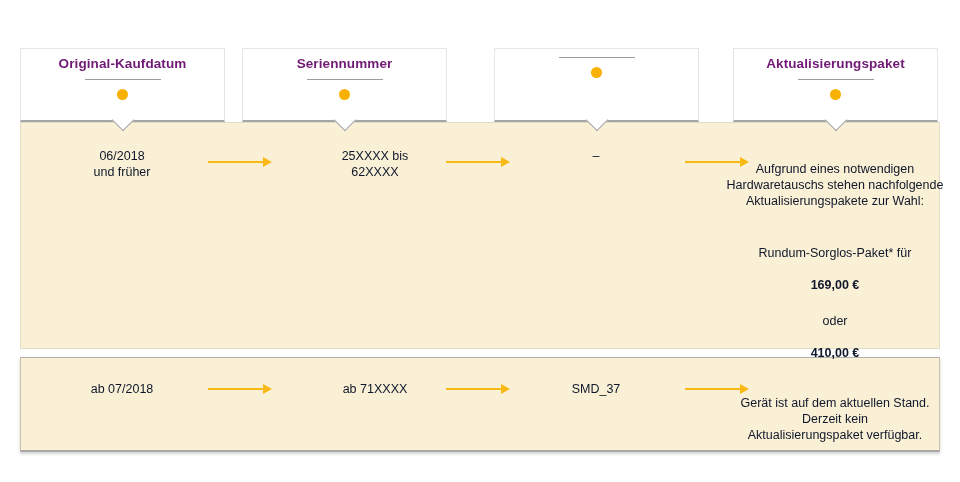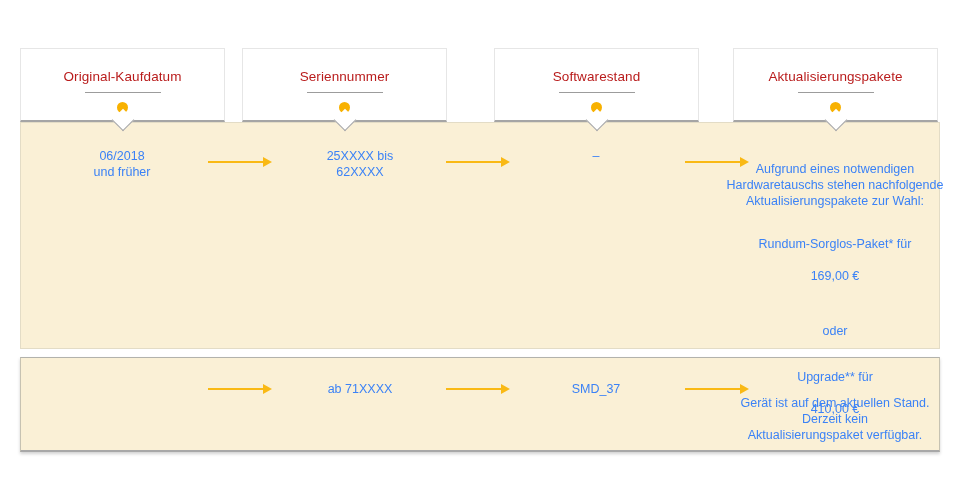--- a/index.html
+++ b/index.html
@@ -42,24 +42,24 @@
     width: 205px;
     height: 74px;
     background: #ffffff;
     box-sizing: border-box;
     border: 1px solid #e6e6e6;
     border-bottom: 2px solid #a5a5a5;
     z-index: 2;
     text-align: center;
   }
   .card-title {
-    margin-top: 20px;
+    margin-top: 7px;
     font-size: 13.5px;
-    font-weight: normal;
-    color: #b91c1c;
+    font-weight: bold;
+    color: #701a75;
     letter-spacing: 0.1px;
   }
   .card-line {
     width: 76px;
     height: 1px;
     background: #9c9c9c;
     margin: 8px auto 0 auto;
   }
   .card-dot {
     width: 11px;
@@ -80,27 +80,27 @@
     transform: translateX(-50%) rotate(45deg);
     z-index: 3;
   }
 
   
   .cell {
     position: absolute;
     text-align: center;
     font-size: 12.5px;
     line-height: 16px;
-    color: #3b82f6;
+    color: #0f172a;
     white-space: pre-line;
     z-index: 2;
   }
-  .price { font-weight: normal; }
-  .mt20 { margin-top: 11px; }
-  .mt12 { margin-top: 23px; }
+  .price { font-weight: bold; }
+  .mt20 { margin-top: 20px; }
+  .mt12 { margin-top: 4px; }
   .mt14 { margin-top: 14px; }
 
   
   .arrow {
     position: absolute;
     width: 56px;
     height: 2px;
     background: #F9B915;
     z-index: 2;
   }
@@ -111,21 +111,21 @@
     top: -4px;
     width: 0;
     height: 0;
     border-left: 9px solid #F9B915;
     border-top: 5px solid transparent;
     border-bottom: 5px solid transparent;
   }
 
   
   .c1 { left: 32px;  width: 180px; }
-  .c2 { left: 270px; width: 180px; }
+  .c2 { left: 285px; width: 180px; }
   .c3 { left: 506px; width: 180px; }
   .c4 { left: 720px; width: 230px; }
 </style>
 </head>
 <body>
 
 <div class="stage">
 
   <div class="panel panel-row1"></div>
   <div class="panel panel-row2"></div>
@@ -136,51 +136,50 @@
     <div class="card-dot"></div>
     <div class="card-notch"></div>
   </div>
   <div class="card" style="left:242px">
     <div class="card-title">Seriennummer</div>
     <div class="card-line"></div>
     <div class="card-dot"></div>
     <div class="card-notch"></div>
   </div>
   <div class="card" style="left:494px">
-    <div class="card-title">Softwarestand</div>
     <div class="card-line"></div>
     <div class="card-dot"></div>
     <div class="card-notch"></div>
   </div>
   <div class="card" style="left:733px">
-    <div class="card-title">Aktualisierungspakete</div>
+    <div class="card-title">Aktualisierungspaket</div>
     <div class="card-line"></div>
     <div class="card-dot"></div>
     <div class="card-notch"></div>
   </div>
 
   <div class="cell c1" style="top:148px">06/2018
 und früher</div>
   <div class="arrow" style="left:208px; top:161px"></div>
   <div class="cell c2" style="top:148px">25XXXX bis
 62XXXX</div>
   <div class="arrow" style="left:446px; top:161px"></div>
   <div class="cell c3" style="top:148px">–</div>
   <div class="arrow" style="left:685px; top:161px"></div>
   <div class="cell c4" style="top:145px">
     <div>Aufgrund eines notwendigen
 Hardwaretauschs stehen nachfolgende
 Aktualisierungspakete zur Wahl:</div>
     <div class="mt20">Rundum-Sorglos-Paket* für</div>
     <div class="price">169,00 €</div>
     <div class="mt12">oder</div>
-    <div class="mt14">Upgrade** für</div>
     <div class="price">410,00 €</div>
   </div>
 
+  <div class="cell c1" style="top:381px">ab 07/2018</div>
   <div class="arrow" style="left:208px; top:388px"></div>
   <div class="cell c2" style="top:381px">ab 71XXXX</div>
   <div class="arrow" style="left:446px; top:388px"></div>
   <div class="cell c3" style="top:381px">SMD_37</div>
   <div class="arrow" style="left:685px; top:388px"></div>
   <div class="cell c4" style="top:395px">Gerät ist auf dem aktuellen Stand.
 Derzeit kein
 Aktualisierungspaket verfügbar.</div>
 
 </div>

